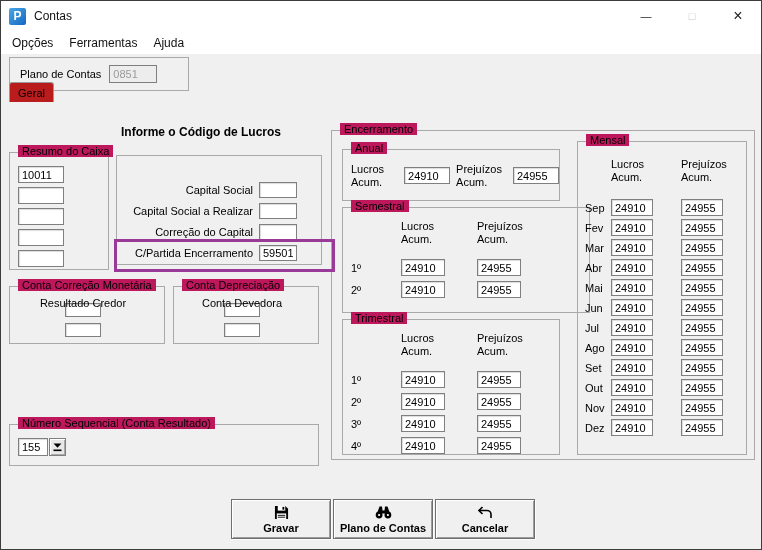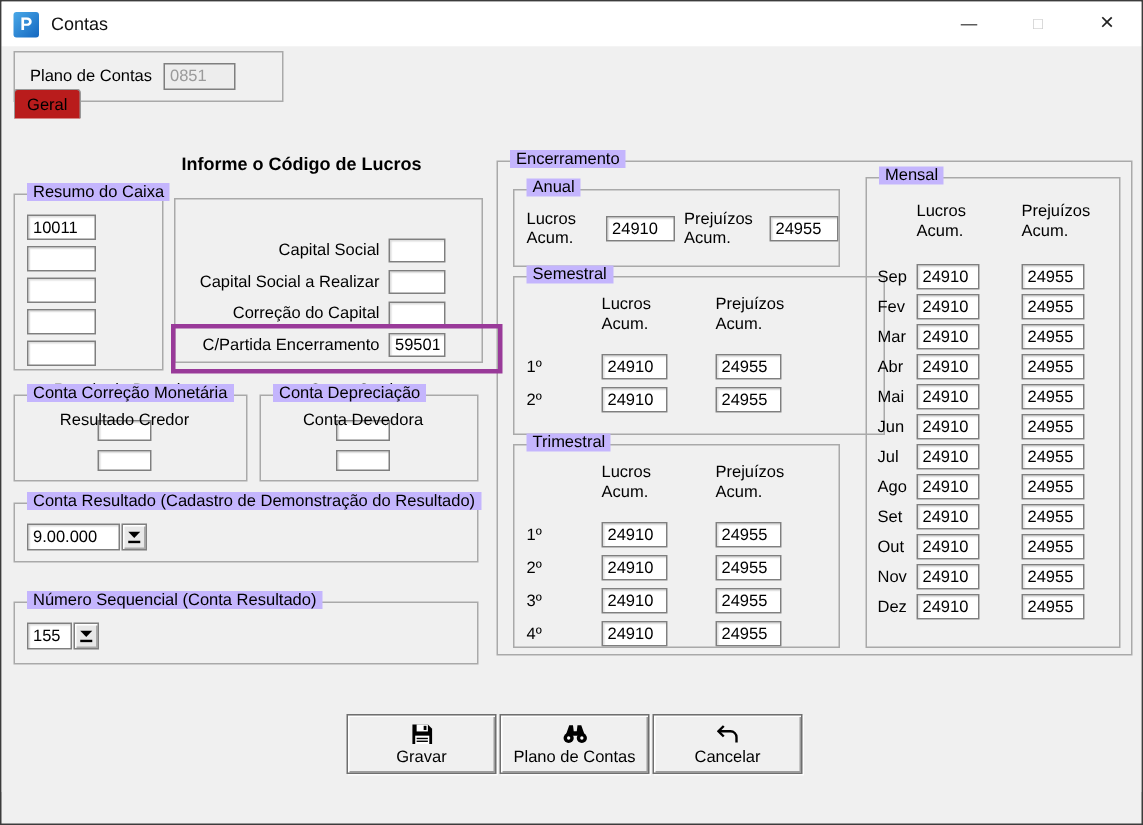--- a/index.html
+++ b/index.html
@@ -27,21 +27,21 @@
   .plano-panel{left:8px;top:3px;width:180px;height:34px;display:flex;align-items:center;padding-left:10px;gap:8px;}
 
   .field{background:#fff;border:1px solid #7f7f7f;box-shadow:inset 1px 1px 1px rgba(0,0,0,.14);font-family:"Liberation Sans",sans-serif;font-size:11px;color:#000;padding:0 3px;height:18px;box-sizing:border-box;outline:none;}
   .field.disabled{background:#ededed;color:#9a9a9a;box-shadow:none;}
   .w48{width:48px;} .w46{width:46px;height:17px;} .w38{width:38px;height:16px;} .w62{width:62px;} .w30{width:30px;}
 
   .tab{position:absolute;left:8px;top:28px;width:45px;height:20px;box-sizing:border-box;background:#b91c1c;border:1px solid #999;border-bottom:none;border-radius:3px 3px 0 0;font-size:11px;display:flex;align-items:center;justify-content:center;}
   .heading{position:absolute;left:90px;top:71px;width:220px;text-align:center;font-size:12px;font-weight:bold;color:#000;}
 
   .group{position:absolute;border:1px solid #a9a9a9;box-sizing:border-box;}
-  .gt{position:absolute;top:-8px;left:8px;background:#c4b5fd;padding:0 4px;font-size:11px;white-space:nowrap;color:#000;}
+  .gt{position:absolute;top:-8px;left:8px;background:#be185d;padding:0 4px;font-size:11px;white-space:nowrap;color:#000;}
 
   .resumo{left:8px;top:98px;width:100px;height:118px;}
   .resumo .stack{display:flex;flex-direction:column;gap:4px;padding:13px 0 0 8px;}
 
   .capital{left:115px;top:101px;width:206px;height:110px;padding-top:23px;}
   .cap-row{display:flex;align-items:center;justify-content:flex-end;height:21px;padding-right:24px;gap:6px;}
 
   .hl-box{position:absolute;left:113px;top:185px;width:215px;height:27px;border:3px solid #993a99;z-index:5;pointer-events:none;}
 
   .cm-group{left:8px;top:232px;width:156px;height:58px;padding-top:10px;}
@@ -69,39 +69,44 @@
   .cols-3 .rows{margin-top:14px;}
   .cols-3 .acc-row{display:grid;grid-template-columns:50px 76px 60px;align-items:center;padding-left:8px;margin-bottom:5px;}
   .mensal .acc-head{grid-template-columns:26px 70px 56px;padding:16px 0 0 7px;}
   .mensal .rows{margin-top:16px;}
   .mensal .acc-row{display:grid;grid-template-columns:26px 70px 56px;align-items:center;padding-left:7px;margin-bottom:3px;}
   .row-label{font-size:11px;color:#000;}
   .acc-row .field{height:17px;}
   .cols-3 .acc-row .field{width:44px;}
   .mensal .acc-row .field{width:42px;}
 
-  .btn{position:absolute;top:445px;width:100px;height:40px;background:#f0f0f0;border:1px solid #6f6f6f;box-shadow:inset 1px 1px 0 #fff,inset -1px -1px 0 #9c9c9c,1px 1px 0 rgba(255,255,255,.8);display:flex;flex-direction:column;align-items:center;justify-content:center;gap:2px;font-family:"Liberation Sans",sans-serif;font-size:11px;color:#000;padding:0;cursor:default;}
+  .btn{position:absolute;top:445px;width:100px;height:40px;background:#f0f0f0;border:1px solid #6f6f6f;box-shadow:inset 1px 1px 0 #fff,inset -1px -1px 0 #9c9c9c,1px 1px 0 rgba(255,255,255,.8);display:flex;flex-direction:column;align-items:center;justify-content:center;gap:2px;font-family:"Liberation Sans",sans-serif;font-size:11px;color:#000;padding:0;cursor:default;font-weight:bold;}
   .btn-gravar{left:230px;} .btn-plano{left:332px;} .btn-cancelar{left:434px;}
   .btn .icon{height:16px;display:flex;align-items:center;justify-content:center;}
 </style>
 </head>
 <body>
 
 <div class="window">
 
   <div class="titlebar">
     <div class="app-icon">P</div>
     <span class="title-text">Contas</span>
     <div class="win-controls">
       <div class="win-btn wb-min">—</div>
       <div class="win-btn wb-max">□</div>
       <div class="win-btn wb-close">×</div>
     </div>
   </div>
 
+  <div class="menubar">
+    <span class="menu-item">Opções</span>
+    <span class="menu-item">Ferramentas</span>
+    <span class="menu-item">Ajuda</span>
+  </div>
 
   <div class="client">
 
     <div class="panel plano-panel">
       <span class="lbl">Plano de Contas</span>
       <input class="field disabled w48" readonly="" value="0851" style="">
     </div>
 
     <div class="tab">Geral</div>
 
@@ -155,32 +160,20 @@
       <div class="cd-row">
         <span class="lbl">Conta Credora</span>
         <input class="field" value="" style="">
       </div>
       <div class="cd-row">
         <span class="lbl">Conta Devedora</span>
         <input class="field" value="" style="">
       </div>
     </div>
 
-    <div class="group cr-group">
-      <span class="gt">Conta Resultado (Cadastro de Demonstração do Resultado)</span>
-      <div class="combo">
-        <input class="field w62" value="9.00.000" style="">
-        <button class="dd-btn">
-          <svg width="9" height="9" viewBox="0 0 9 9">
-              <path d="M0.5 0.5 h8 l-4 4.2 z" fill="#000"></path>
-              <rect x="0.5" y="6.5" width="8" height="1.6" fill="#000"></rect>
-            </svg>
-        </button>
-      </div>
-    </div>
 
     <div class="group ns-group">
       <span class="gt">Número Sequencial (Conta Resultado)</span>
       <div class="combo">
         <input class="field w30" value="155" style="">
         <button class="dd-btn">
           <svg width="9" height="9" viewBox="0 0 9 9">
               <path d="M0.5 0.5 h8 l-4 4.2 z" fill="#000"></path>
               <rect x="0.5" y="6.5" width="8" height="1.6" fill="#000"></rect>
             </svg>

